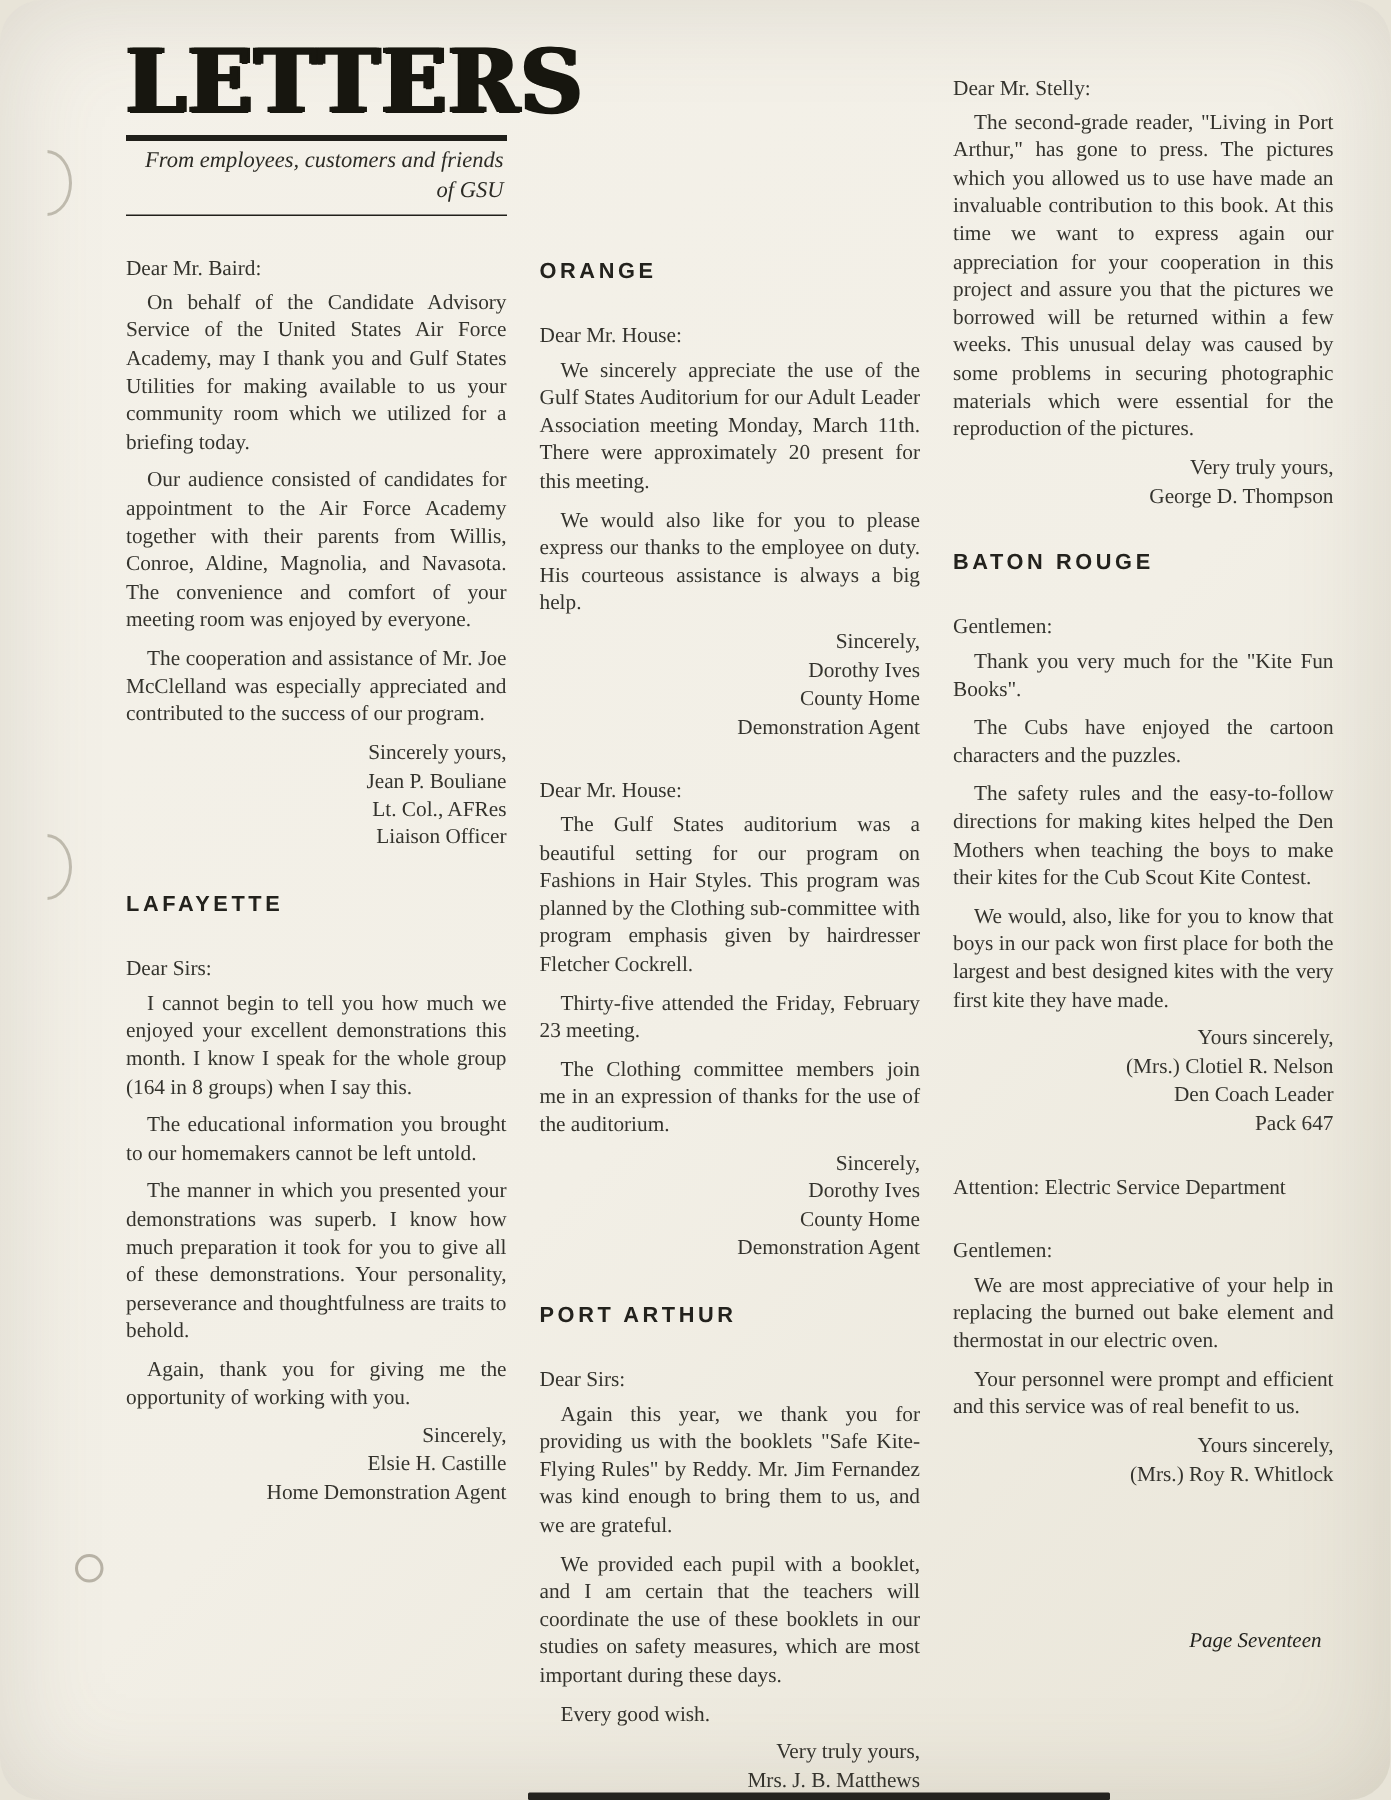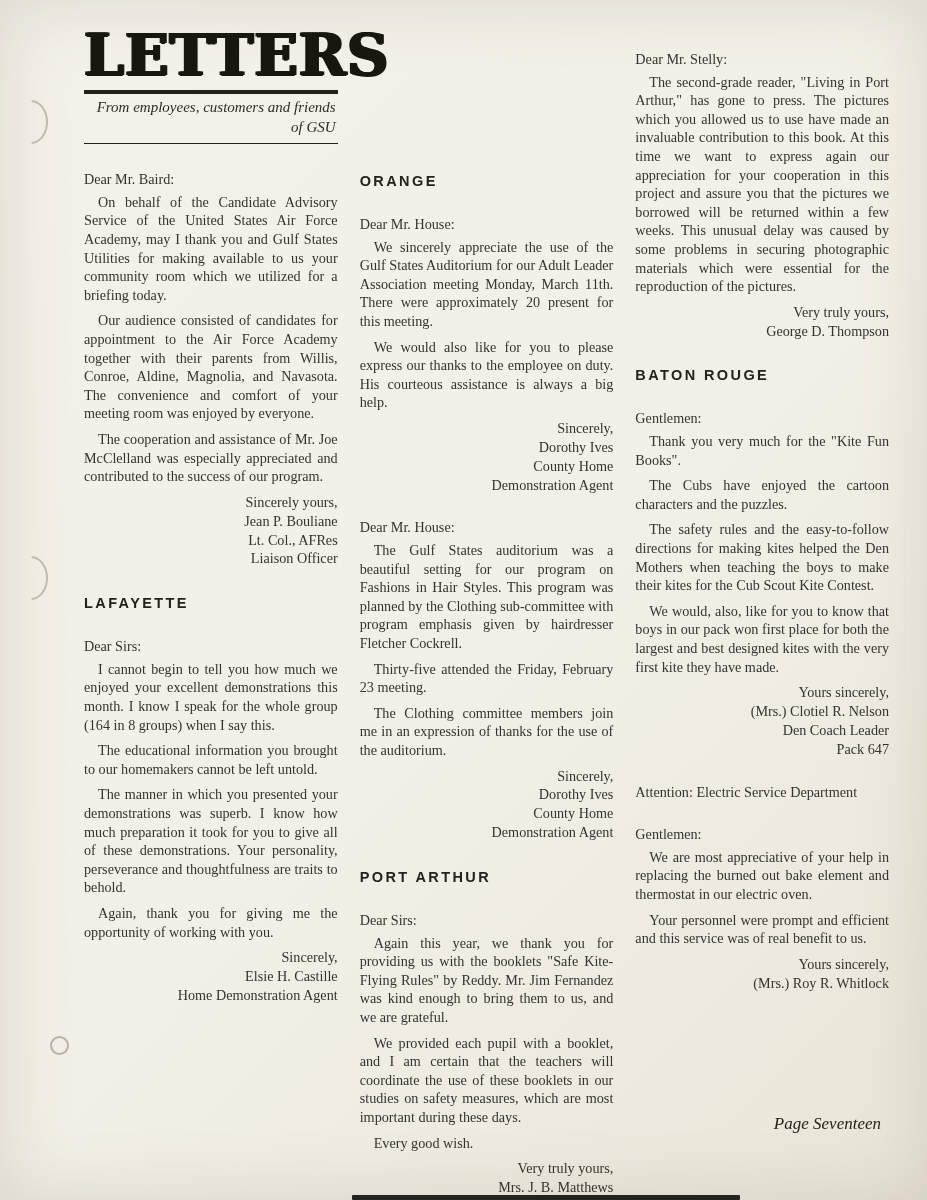--- a/index.html
+++ b/index.html
@@ -9,20 +9,21 @@
     font-family:"Liberation Serif",serif;
     color:#34332d;
     position:relative;overflow:hidden;
   }
   .page{
     position:absolute;inset:0;
     background:linear-gradient(135deg,#f4f1e9 0%,#f2efe6 55%,#e9e5d8 100%);
     box-shadow:inset 0 0 70px rgba(110,100,80,.18);
     padding:26px 38px 0 84px;
     box-sizing:border-box;
+    border-radius:28px;
   }
   .cols{display:flex;gap:22px;align-items:flex-start}
   .col{flex:1 1 0;min-width:0;font-size:14.2px;line-height:1.31;text-align:justify}
   .col2{padding-top:120px}
 
   
   .mast{margin-bottom:26px;text-align:left}
   .mast-title{
     font-family:"DejaVu Serif",serif;font-weight:bold;
     font-size:57px;line-height:55px;letter-spacing:1px;color:#17160f;
@@ -39,22 +40,22 @@
     font-size:14.5px;letter-spacing:2.4px;color:#23221d;
     margin:26px 0 4px;text-align:left;
   }
   .salutation{margin:24px 0 4px;text-align:left}
   .para{margin:2px 0 7px;text-indent:14px}
   .sig{margin:3px 0 11px 33%;text-align:right}
   .sig-line{white-space:nowrap;line-height:1.33}
 
   
   .footer{
-    position:absolute;right:46px;bottom:66px;
-    font-style:italic;font-size:17px;color:#23221d;
+    position:absolute;right:46px;bottom:97px;
+    font-style:italic;font-size:14px;color:#23221d;
   }
 
   
   .arc{
     position:absolute;left:14px;width:30px;height:40px;
     border:2px solid rgba(150,143,128,.55);border-radius:50%;
     clip-path:inset(0 0 0 52%);
   }
   .arc1{top:100px}
   .arc2{top:556px}

